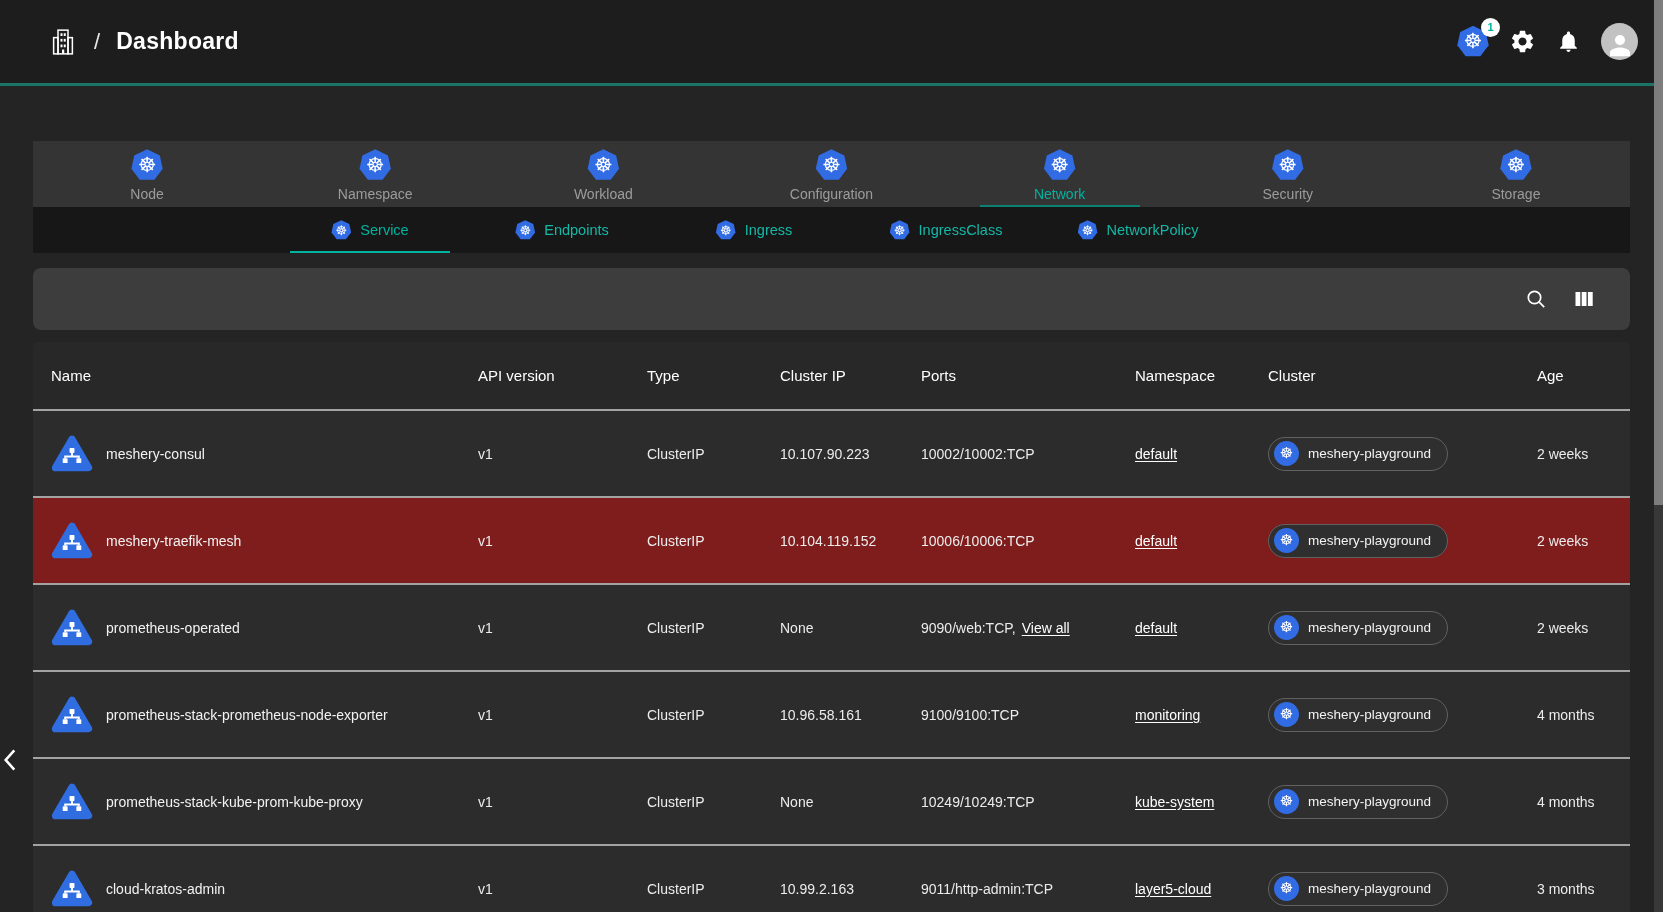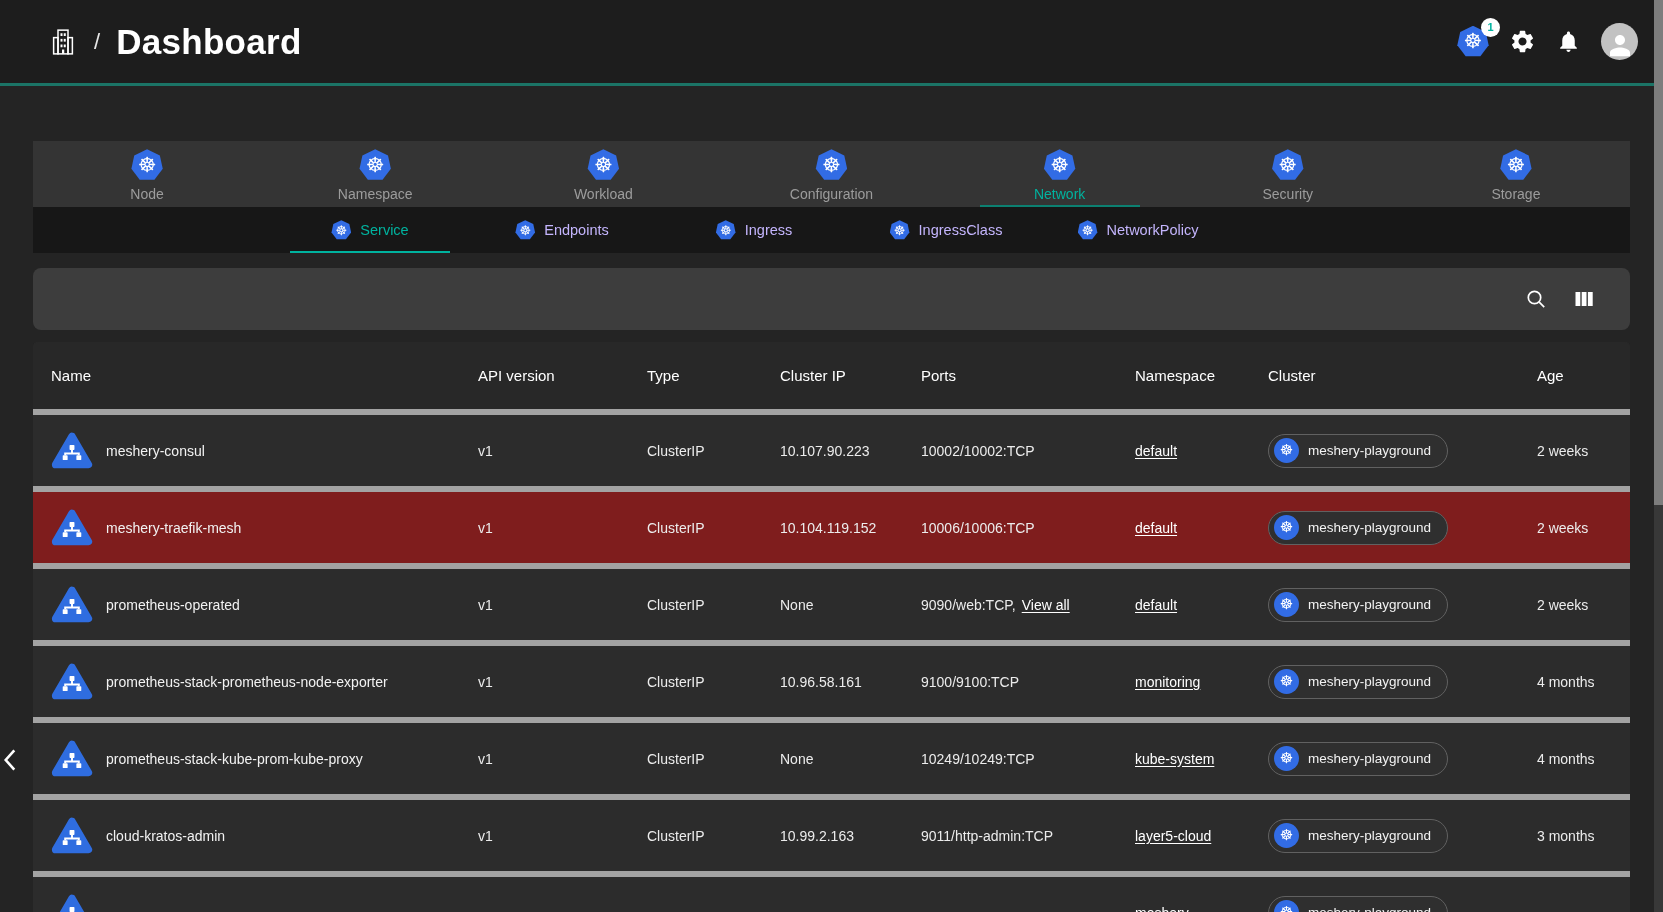--- a/index.html
+++ b/index.html
@@ -6,21 +6,21 @@
   html,body { width:1663px; height:912px; background:#242424; }
   body { font-family:"Liberation Sans","DejaVu Sans",sans-serif; color:#ececec; }
   .screen { position:relative; width:1663px; height:912px; overflow:hidden; background:#242424; }
 
   
   header { position:absolute; top:0; left:0; width:1663px; height:86px; background:#1d1d1d;
            border-bottom:3px solid #1b7466; display:flex; align-items:center; justify-content:space-between;
            padding:0 25px 0 48px; }
   .crumb { display:flex; align-items:center; gap:16px; }
   .crumb .sep { color:#e8e8e8; font-size:22px; }
-  .crumb h1 { color:#ffffff; font-size:35px; font-weight:700; letter-spacing:.3px; }
+  .crumb h1 { color:#ffffff; font-size:23px; font-weight:700; letter-spacing:.3px; }
   .h-actions { display:flex; align-items:center; gap:20px; }
   .icon-btn { background:none; border:none; cursor:pointer; display:flex; align-items:center; }
   .k8s { display:inline-flex; align-items:center; justify-content:center; background:#326CE5;
          clip-path:polygon(50% 1%, 90% 20%, 99% 62%, 73% 96%, 27% 96%, 1% 62%, 10% 20%); }
   .k8s i, .k8s-circle i { font-style:normal; color:#fff; font-family:"DejaVu Sans",sans-serif; line-height:1; }
   .k8s-30 { width:32px; height:32px; } .k8s-30 i { font-size:21px; }
   .k8s-32 { width:32px; height:32px; } .k8s-32 i { font-size:21px; }
   .k8s-20 { width:20px; height:20px; } .k8s-20 i { font-size:13px; }
   .k8s-wrap { position:relative; }
   .badge { position:absolute; top:-8px; right:-11px; width:19px; height:19px; border-radius:50%;
@@ -37,41 +37,41 @@
   .tab.selected .lbl { color:#00B39F; }
   .tab .ind { display:none; }
   .tab.selected .ind { display:block; position:absolute; bottom:0; left:50%; transform:translateX(-50%);
                        width:160px; height:2px; background:#0c8071; }
 
   
   .subtabsbar { position:absolute; left:33px; top:207px; width:1597px; height:46px; background:#171717;
                 display:flex; padding-left:241px; }
   .subtab { width:192px; position:relative; display:flex; align-items:center; justify-content:center;
             gap:9px; cursor:pointer; }
-  .subtab .lbl { font-size:14.5px; color:#c4b5fd; }
+  .subtab .lbl { font-size:14.5px; color:#14b8a6; }
   .subtab.selected .lbl { color:#00B39F;text-align:center; }
   .subtab .ind { display:none; }
   .subtab.selected .ind { display:block; position:absolute; bottom:0; left:50%; transform:translateX(-50%);
                           width:160px; height:2px; background:#00B39F; }
 
   
   .toolbar { position:absolute; left:33px; top:268px; width:1597px; height:62px; background:#3d3d3d;
              border-radius:8px; display:flex; align-items:center; justify-content:flex-end;
              gap:24px; padding-right:34px; }
 
   
   .table { position:absolute; left:33px; top:342px; width:1597px; background:#2c2c2c;
            border-radius:5px 5px 0 0; }
   .thead, .row { display:grid;
     grid-template-columns:427px 169px 133px 141px 214px 133px 269px 1fr;
     align-items:center; padding:0 10px 0 18px; }
   .thead { height:67px; background:#282828; font-size:15px; font-weight:400; color:#ffffff;
            border-radius:5px 5px 0 0; }
   .thead > div { cursor:pointer; }
-  .row { height:77px; background:#2c2c2c; border-top:6px solid #a3a3a3; font-size:14px; color:#ececec; cursor:pointer; }
+  .row { height:87px; background:#2c2c2c; border-top:2px solid #a3a3a3; font-size:14px; color:#ececec; cursor:pointer; }
   .row.highlight { background:#7f1d1d; }
   .cell-name { display:flex; align-items:center; gap:13px; }
   .cell-name .nm { color:#f2f2f2; }
   a.lnk { color:#ffffff; text-decoration:underline; text-underline-offset:2px; }
   a:empty { display:none; }
   .ports span { margin-right:6px; }
   .chip { display:inline-flex; align-items:center; gap:9px; height:34px; max-width:210px;
           padding:0 16px 0 5px; border:1px solid #616161; border-radius:17px; background:#2f2f2f; cursor:pointer; }
   .k8s-circle { width:25px; height:25px; border-radius:50%; background:#326CE5; display:inline-flex;
                 align-items:center; justify-content:center; flex:none; }

